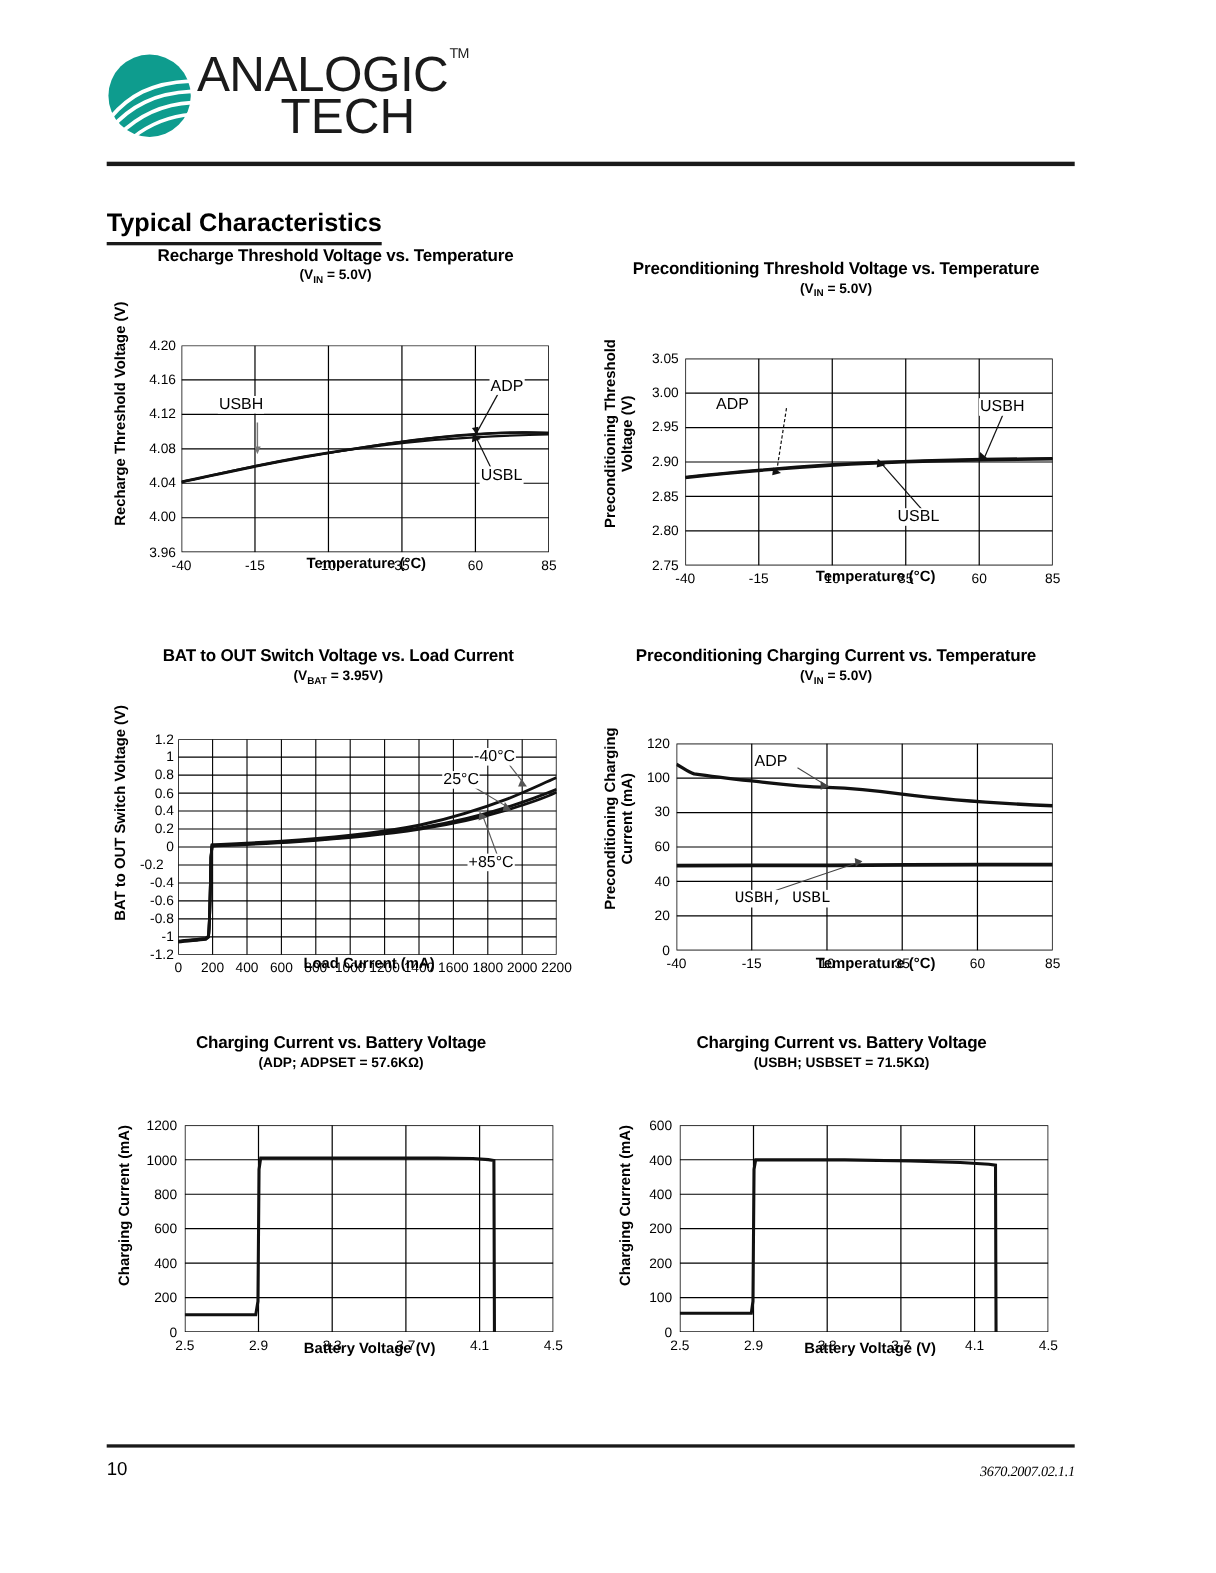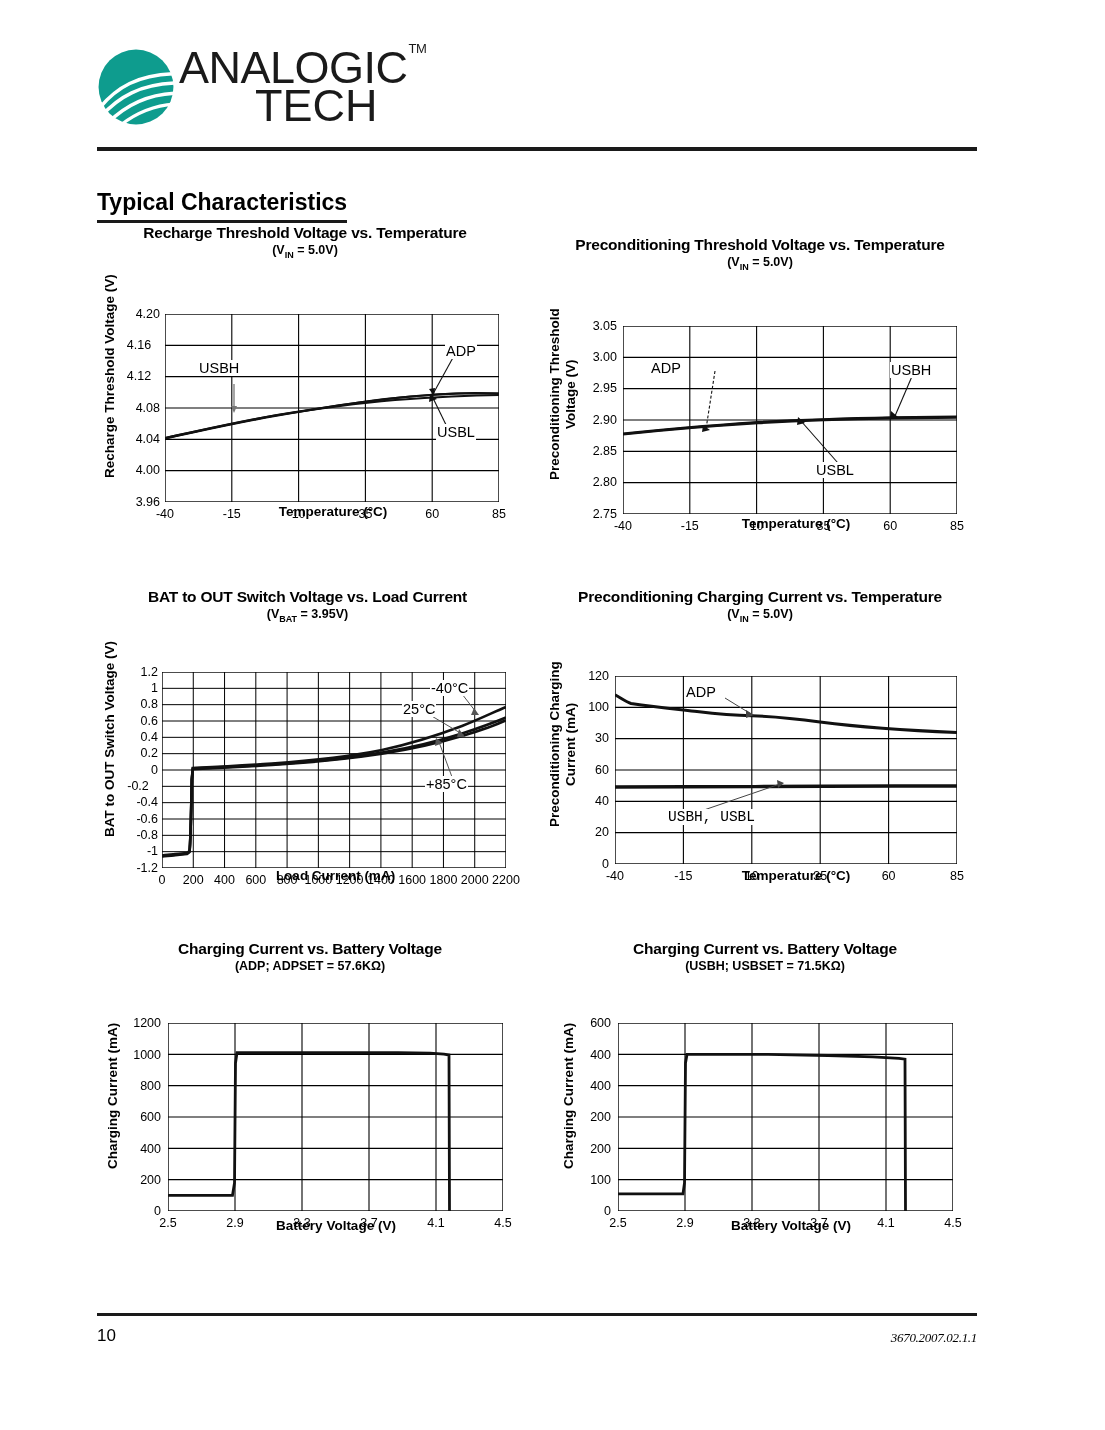--- a/index.html
+++ b/index.html
@@ -166,22 +166,22 @@
 <div id="section-title">Typical Characteristics</div>
 
 <div class="panel" style="left:100px; top:224px; width:410px;">
   <div class="panel-title">Recharge Threshold Voltage vs. Temperature</div>
   <div class="panel-sub">
     <span>(V</span><sub>IN</sub><span> = 5.0V)</span>
   </div>
   <div class="chart-area" style="height:260px;">
     <div class="ylabel" style="left:2px; top:14px; height:205px;">Recharge Threshold Voltage (V)</div>
     <div class="ytick" style="left:18px; width:42px; top:54px;">4.20</div>
-    <div class="ytick" style="left:18px; width:42px; top:85.3px;text-align:center;">4.16</div>
-    <div class="ytick" style="left:18px; width:42px; top:116.7px;text-align:center;">4.12</div>
+    <div class="ytick" style="left:18px; width:42px; top:85.3px;">4.16</div>
+    <div class="ytick" style="left:18px; width:42px; top:116.7px;">4.12</div>
     <div class="ytick" style="left:18px; width:42px; top:148px;">4.08</div>
     <div class="ytick" style="left:18px; width:42px; top:179.3px;">4.04</div>
     <div class="ytick" style="left:18px; width:42px; top:210.7px;">4.00</div>
     <div class="ytick" style="left:18px; width:42px; top:242px;">3.96</div>
 
     <svg class="plot-svg" style="left:65px; top:54px;" width="334" height="188" viewBox="0 0 334 188">
       <rect x="0" y="0" width="334" height="188" fill="#fff" stroke="#000" stroke-width="1.4"></rect>
       <g stroke="#000" stroke-width="1.1">
         <line x1="0" y1="31.33" x2="334" y2="31.33"></line>
         <line x1="0" y1="62.67" x2="334" y2="62.67"></line>

